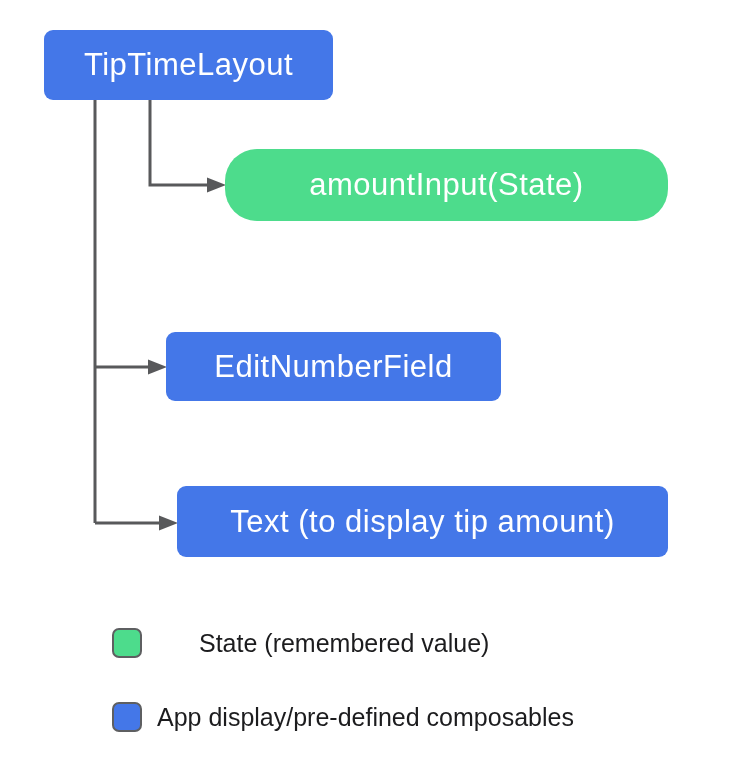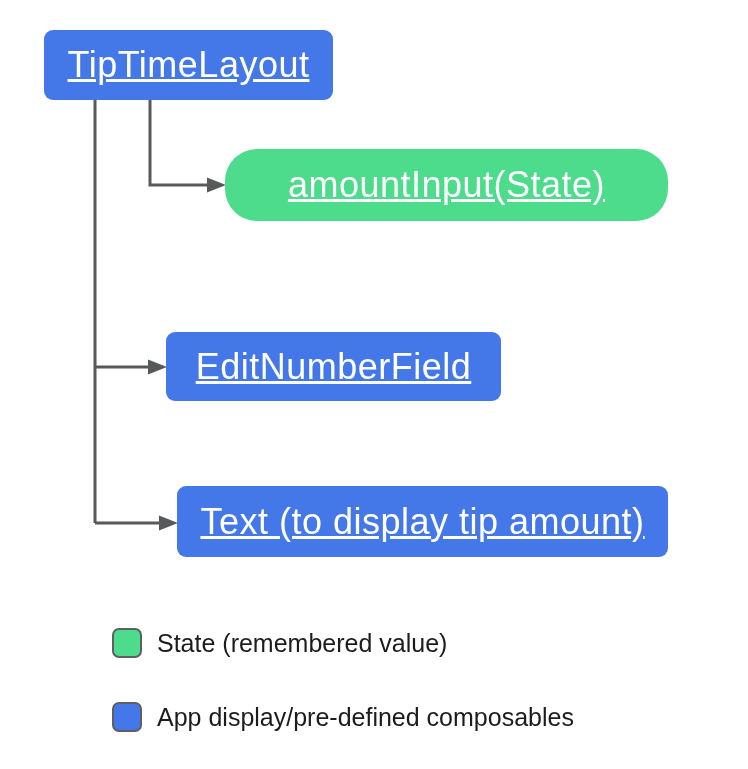--- a/index.html
+++ b/index.html
@@ -16,40 +16,39 @@
     left: 0; top: 0;
     width: 748px; height: 769px;
     pointer-events: none;
   }
   .node {
     position: absolute;
     display: flex;
     align-items: center;
     justify-content: center;
     color: #ffffff;
-    font-size: 36px;
+    font-size: 31px;
     font-weight: 400;
     letter-spacing: 0.5px;
     border-radius: 9px;
     white-space: nowrap;
-    text-decoration: underline;
   }
   .node-blue  { background: #4477E8; }
   .node-green { background: #4DDC8C; }
   #node-root          { left: 44px;  top: 30px;  width: 289px; height: 70px; }
   #node-amountinput   { left: 225px; top: 149px; width: 443px; height: 72px; border-radius: 32px; }
   #node-editnumber    { left: 166px; top: 332px; width: 335px; height: 69px; }
   #node-textdisplay   { left: 177px; top: 486px; width: 491px; height: 71px; }
   .legend-row {
     position: absolute;
     left: 112px;
     display: flex;
     align-items: center;
   }
-  #legend-row-state      { top: 628px; }
+  #legend-row-state      { top: 628px; gap: 42px; }
   #legend-row-composable { top: 702px; }
   .swatch {
     width: 30px; height: 30px;
     box-sizing: border-box;
     border: 2.5px solid #5E5F61;
     border-radius: 7px;
     flex: 0 0 auto;
   }
   .swatch-green { background: #4DDC8C; }
   .swatch-blue  { background: #4477E8; }

